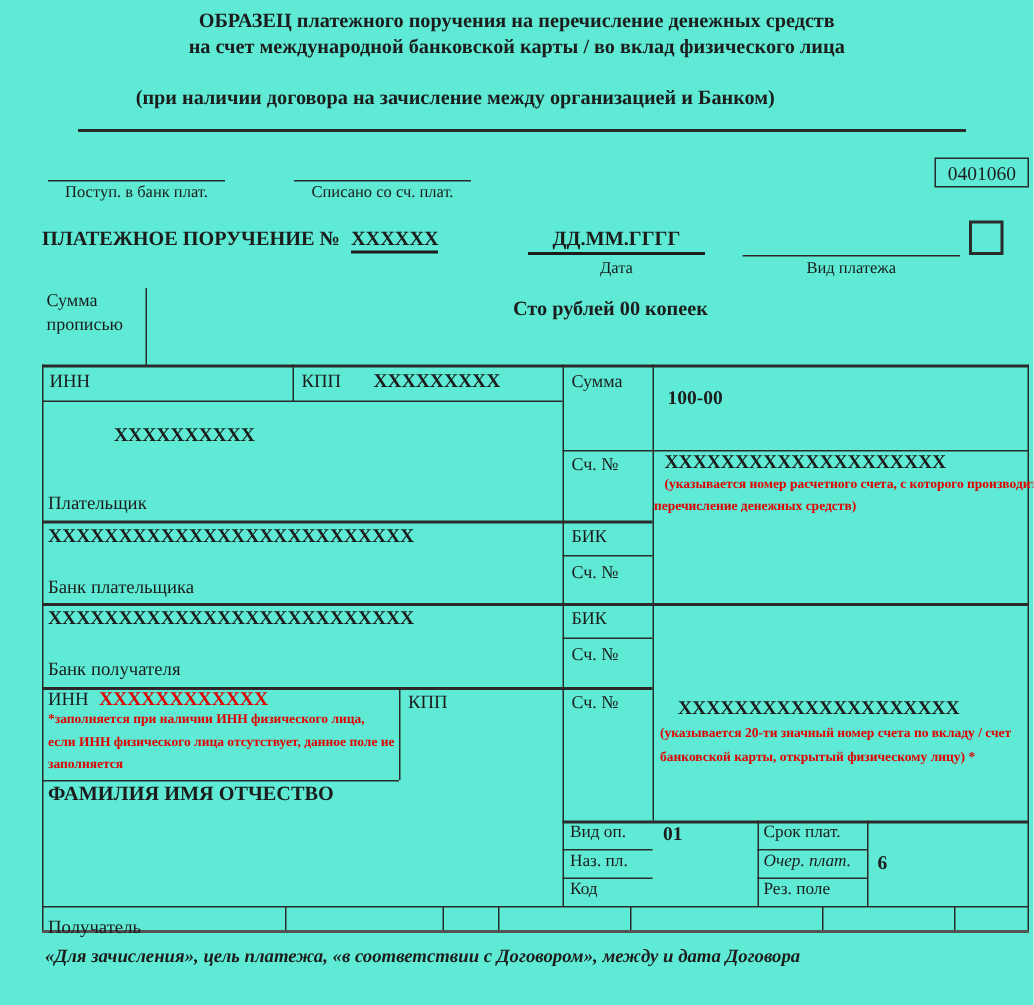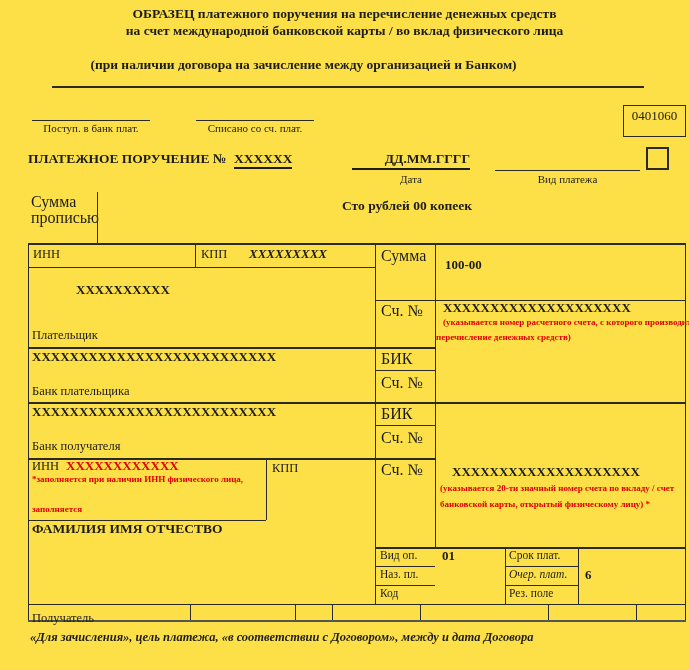--- a/index.html
+++ b/index.html
@@ -1,28 +1,28 @@
 <!DOCTYPE html>
 <html><head>
 <meta charset="utf-8">
 <style>
   html,body{margin:0;padding:0;background:#ffffff;}
   .page{
-    position:relative;width:689px;height:670px;background:#fde047;
+    position:relative;width:689px;height:670px;background:#5eead4;
     font-family:"Liberation Serif","DejaVu Serif",serif;color:#1c1c1c;overflow:hidden;
   }
   .abs{position:absolute;white-space:nowrap;}
   .b{font-weight:bold;}
   .c{text-align:center;}
   .red{color:#e00000;}
   .f9{font-size:9px;}
   .f95{font-size:9.5px;}
   .f11{font-size:11px;}
   .f115{font-size:11.5px;text-align:right;}
-  .f12{font-size:16px;}
+  .f12{font-size:12px;}
   .f125{font-size:12.5px;}
   .f13{font-size:13px;}
   .f135{font-size:13.5px;}
   .hline{position:absolute;border-top:1px solid #2a2a2a;height:0;}
   .hline.th2{border-top-width:2px;}
   .vline{position:absolute;border-left:1px solid #2a2a2a;width:0;}
   .box{position:absolute;border:1px solid #2a2a2a;box-sizing:border-box;}
   .u2{border-bottom:2px solid #1c1c1c;padding-bottom:1px;}
   .title-wrap{left:0;top:6;width:689px;}
   .ital{font-style:italic;}
@@ -30,34 +30,34 @@
 </head>
 <body>
 
 <div class="page">
 
   <div class="abs c b f135 title-wrap" style="left:0;top:6px;width:689px;">ОБРАЗЕЦ платежного поручения на перечисление денежных средств</div>
   <div class="abs c b f135" style="left:0;top:23px;width:689px;">на счет международной банковской карты / во вклад физического лица</div>
   <div class="abs c b f135" style="left:0;top:57px;width:607px;text-align:center;">(при наличии договора на зачисление между организацией и Банком)</div>
   <div class="hline th2" style="left:52px;top:86px;width:592px;"></div>
 
-  <div class="box" style="left:623px;top:105px;width:63px;height:32px;">
+  <div class="box" style="left:623px;top:105px;width:63px;height:20px;">
     <div class="c f13" style="line-height:19px;">0401060</div>
   </div>
 
   <div class="hline" style="left:32px;top:120px;width:118px;"></div>
   <div class="abs c f11" style="left:32px;top:122px;width:118px;">Поступ. в банк плат.</div>
   <div class="hline" style="left:196px;top:120px;width:118px;"></div>
   <div class="abs c f11" style="left:196px;top:122px;width:118px;">Списано со сч. плат.</div>
 
   <div class="abs b f135" style="left:28px;top:151px;">
     <span>ПЛАТЕЖНОЕ ПОРУЧЕНИЕ №</span>
     <span class="u2" style="margin-left:4px;">XXXXXX</span>
   </div>
-  <div class="abs c b f135 u2" style="left:352px;top:151px;width:118px;text-align:right;">ДД.ММ.ГГГГ</div>
+  <div class="abs c b f135 u2" style="left:352px;top:151px;width:118px;">ДД.ММ.ГГГГ</div>
   <div class="abs c f11" style="left:352px;top:173px;width:118px;">Дата</div>
   <div class="hline" style="left:495px;top:170px;width:145px;"></div>
   <div class="abs c f11" style="left:495px;top:173px;width:145px;">Вид платежа</div>
   <div class="box" style="left:646px;top:147px;width:23px;height:23px;border-width:2px;"></div>
 
   <div class="abs f12" style="left:31px;top:193px;">Сумма</div>
   <div class="abs f12" style="left:31px;top:209px;">прописью</div>
   <div class="vline" style="left:97px;top:192px;height:52px;"></div>
   <div class="abs b f135" style="left:342px;top:198px;">Сто  рублей 00 копеек</div>
 
@@ -88,21 +88,21 @@
   <div class="vline" style="left:190px;top:604px;height:16px;"></div>
   <div class="vline" style="left:295px;top:604px;height:16px;"></div>
   <div class="vline" style="left:332px;top:604px;height:16px;"></div>
   <div class="vline" style="left:420px;top:604px;height:16px;"></div>
   <div class="vline" style="left:548px;top:604px;height:16px;"></div>
   <div class="vline" style="left:636px;top:604px;height:16px;"></div>
 
   <div class="abs f125" style="left:33px;top:247px;">ИНН</div>
   <div class="abs b f13" style="left:76px;top:246px;margin-top:36px;">XXXXXXXXXX</div>
   <div class="abs f125" style="left:201px;top:247px;">КПП</div>
-  <div class="abs b f13" style="left:249px;top:246px;font-style:italic;">XXXXXXXXX</div>
+  <div class="abs b f13" style="left:249px;top:246px;">XXXXXXXXX</div>
   <div class="abs f12" style="left:381px;top:247px;">Сумма</div>
   <div class="abs b f13" style="left:445px;top:257px;">100-00</div>
   <div class="abs f125" style="left:32px;top:328px;">Плательщик</div>
   <div class="abs f12" style="left:381px;top:302px;">Сч. №</div>
   <div class="abs b f13" style="left:443px;top:300px;">XXXXXXXXXXXXXXXXXXXX</div>
   <div class="abs red b f9" style="left:443px;top:317px;">(указывается номер расчетного счета, с которого производится</div>
   <div class="abs red b f9" style="left:436px;top:332px;">перечисление денежных средств)</div>
 
   <div class="abs b f13" style="left:32px;top:349px;">XXXXXXXXXXXXXXXXXXXXXXXXXX</div>
   <div class="abs f125" style="left:32px;top:384px;">Банк плательщика</div>
@@ -110,20 +110,21 @@
   <div class="abs f12" style="left:381px;top:374px;">Сч. №</div>
 
   <div class="abs b f13" style="left:32px;top:404px;">XXXXXXXXXXXXXXXXXXXXXXXXXX</div>
   <div class="abs f125" style="left:32px;top:439px;">Банк получателя</div>
   <div class="abs f12" style="left:381px;top:405px;">БИК</div>
   <div class="abs f12" style="left:381px;top:429px;">Сч. №</div>
 
   <div class="abs f125" style="left:32px;top:459px;">ИНН</div>
   <div class="abs b f13 red" style="left:66px;top:458px;">XXXXXXXXXXXX</div>
   <div class="abs red b f9" style="left:32px;top:474px;">*заполняется при наличии ИНН физического лица,</div>
+  <div class="abs red b f9" style="left:32px;top:489px;">если ИНН физического лица отсутствует, данное поле не</div>
   <div class="abs red b f9" style="left:32px;top:504px;">заполняется</div>
   <div class="abs f125" style="left:272px;top:461px;">КПП</div>
   <div class="abs f12" style="left:381px;top:461px;">Сч. №</div>
   <div class="abs b f13" style="left:452px;top:464px;">XXXXXXXXXXXXXXXXXXXX</div>
   <div class="abs red b f9" style="left:440px;top:483px;">(указывается 20-ти значный номер счета по вкладу / счет</div>
   <div class="abs red b f9" style="left:440px;top:499px;">банковской карты, открытый физическому лицу) *</div>
   <div class="abs b f135" style="left:32px;top:521px;">ФАМИЛИЯ ИМЯ ОТЧЕСТВО</div>
   <div class="abs f125" style="left:32px;top:611px;">Получатель</div>
 
   <div class="abs f115" style="left:380px;top:549px;">Вид оп.</div>

